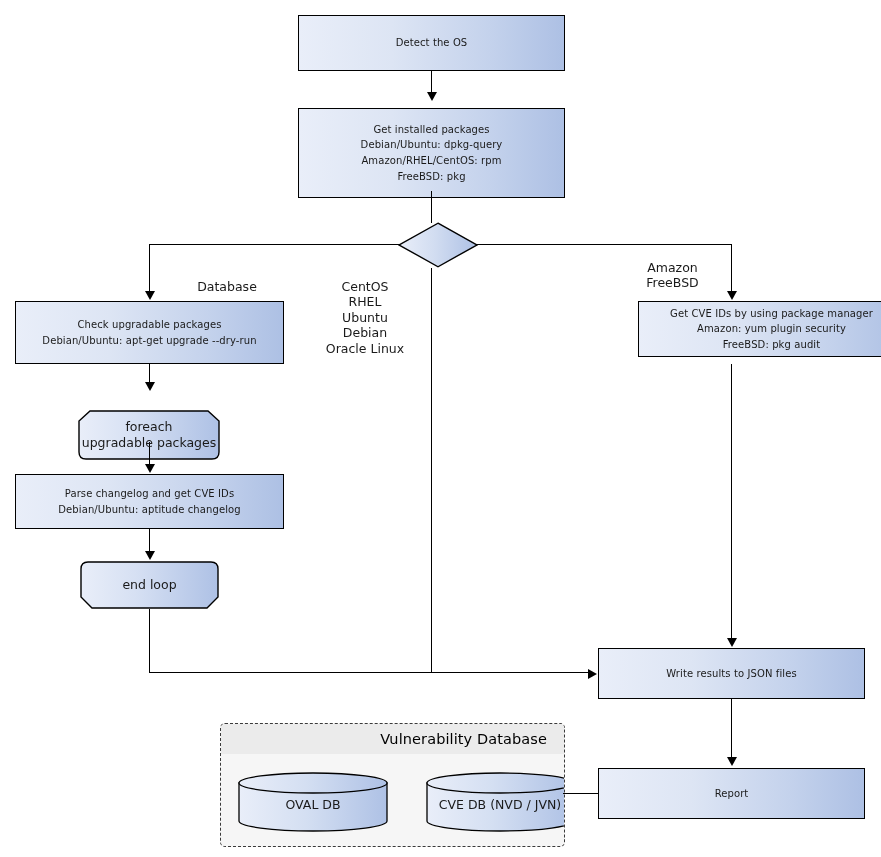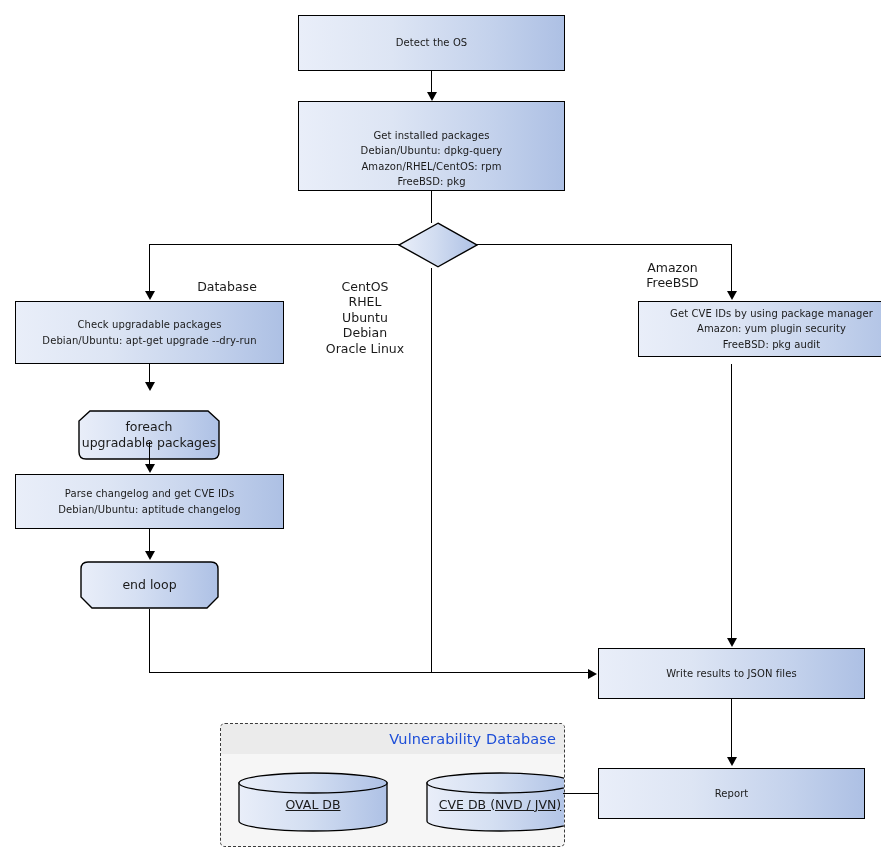--- a/index.html
+++ b/index.html
@@ -88,49 +88,48 @@
     overflow:hidden;
   }
   .vdb-head{
     position:absolute;
     left:0;right:0;top:0;
     height:30px;
     background:#ebebeb;
     display:flex;
     align-items:center;
     justify-content:flex-end;
-    padding-right:8px;
+    padding-right:17px;
     box-sizing:border-box;
     font-size:14.5px;
-    color:#1d4ed8;
+    color:#000000;
     letter-spacing:0.1px;
   }
   .cyl{
     position:absolute;
     display:flex;
     align-items:center;
     justify-content:center;
     font-size:12.5px;
     color:#1a1a1a;
     text-align:center;
-    text-decoration:underline;
   }
   .cyl .shp{position:absolute;left:0;top:0;width:100%;height:100%;}
   .cyl .lbl{position:relative;z-index:2;padding-top:4px;}
 </style>
 </head>
 <body>
 
 <div id="canvas">
 
   <div class="node" style="left:298px;top:15px;width:267px;height:56px;">
     <span>Detect the OS</span>
   </div>
 
-  <div class="node" style="left:298px;top:101px;width:267px;height:90px;align-items:flex-end;">
+  <div class="node" style="left:298px;top:108px;width:267px;height:90px;">
     <span>Get installed packages
 Debian/Ubuntu: dpkg-query
 Amazon/RHEL/CentOS: rpm
 FreeBSD: pkg</span>
   </div>
 
   <div class="diamond" style="left:398px;top:222px;width:80px;height:46px;">
     <svg width="80" height="46" viewBox="0 0 80 46">
       <defs>
         <linearGradient id="gdia" x1="0" y1="0" x2="1" y2="0">

